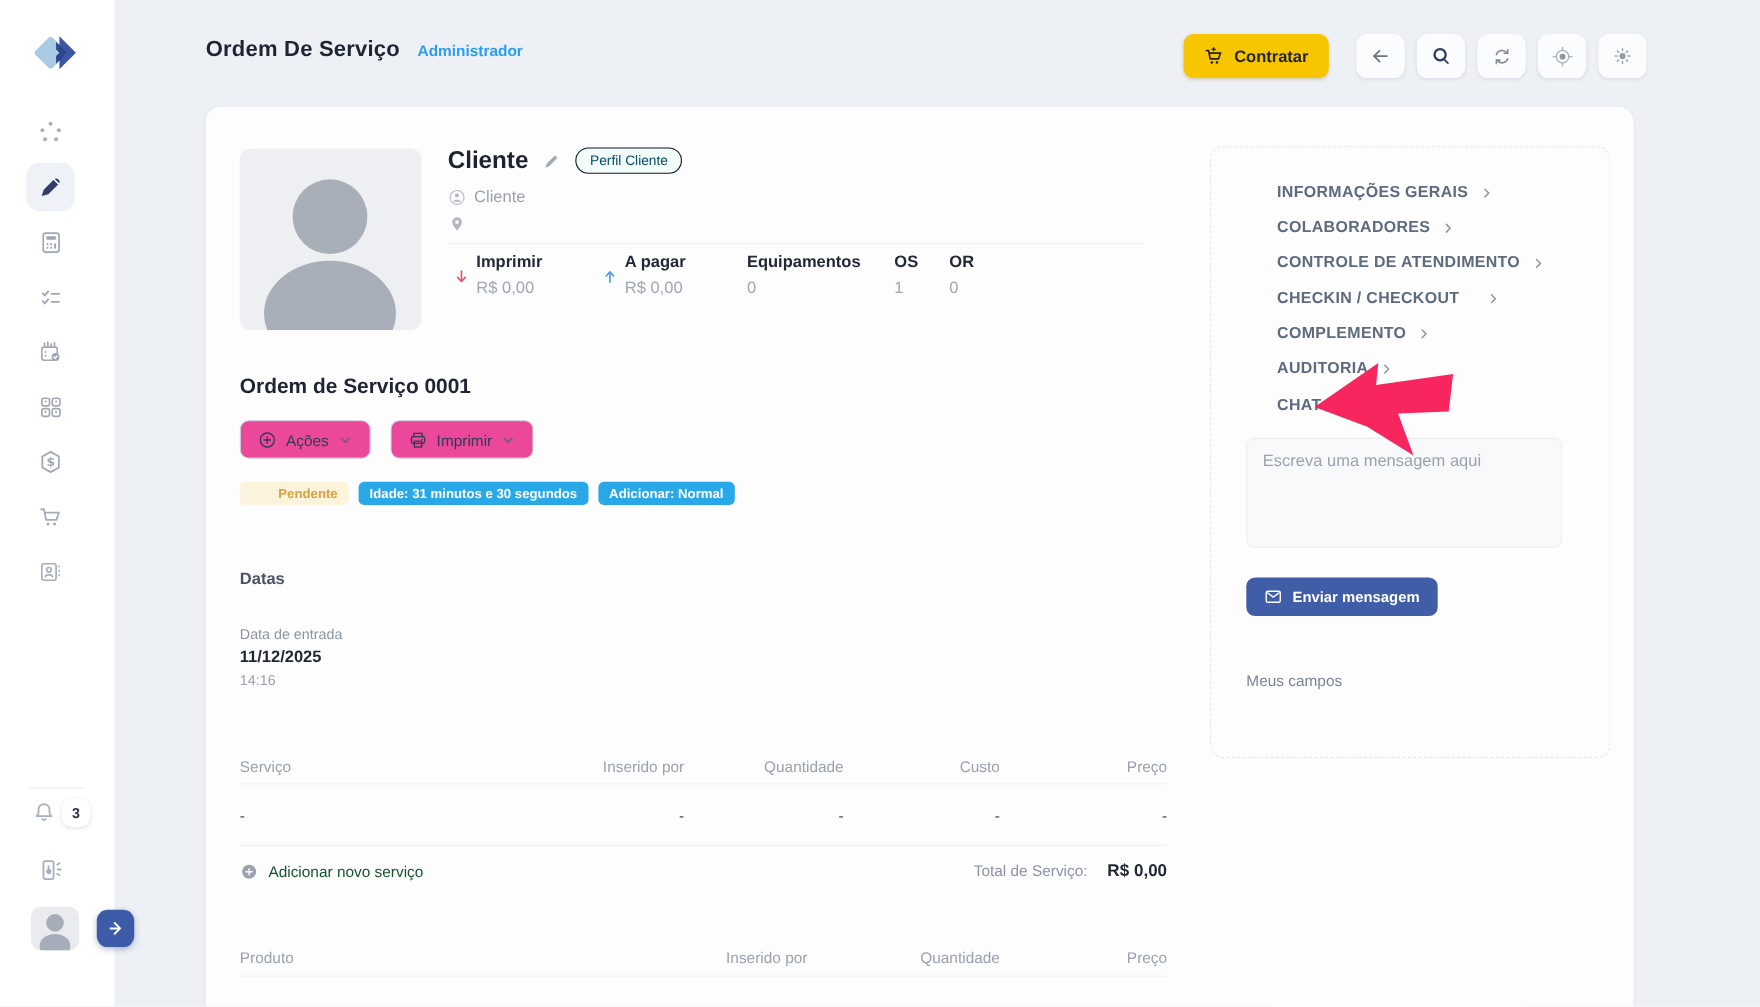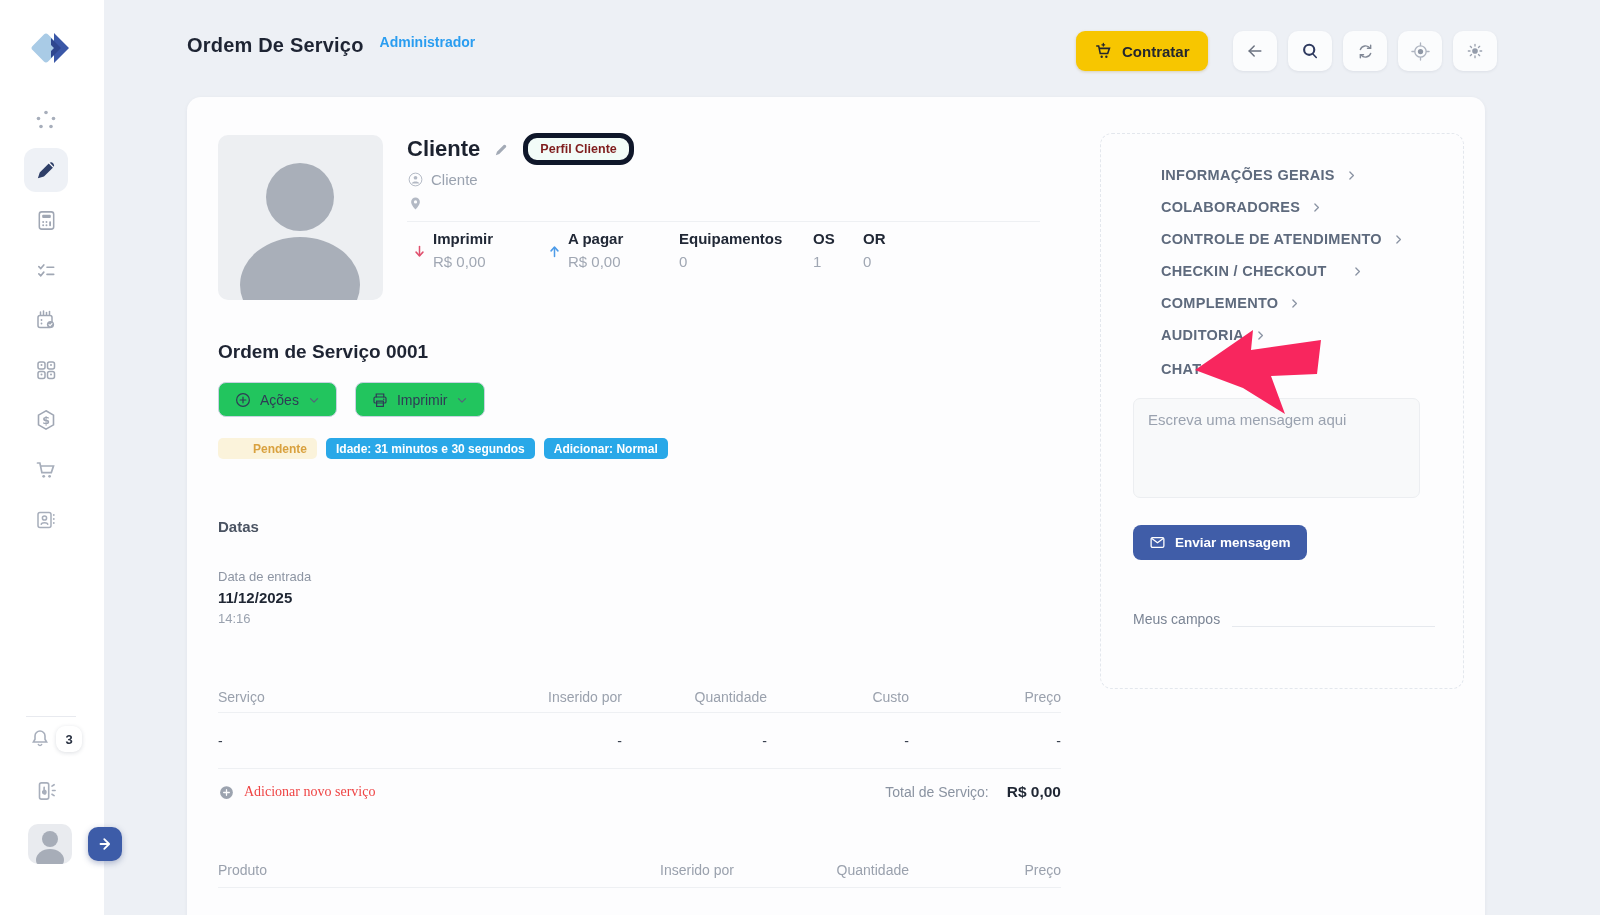--- a/index.html
+++ b/index.html
@@ -19,91 +19,91 @@
                  box-shadow:0 1px 4px rgba(30,40,70,.15); display:flex; align-items:center; justify-content:center;
                  font-size:13px; font-weight:bold; color:#2A3242; }
   .announce-wrap { position:absolute; left:33px; top:778px; }
   .side-avatar { position:absolute; left:28px; top:824px; width:44px; height:40px; border-radius:10px;
                  background:#E9EBEF; overflow:hidden; }
   .expand-btn { position:absolute; left:88px; top:827px; width:34px; height:34px; border-radius:10px;
                 background:#3D5CA8; border:none; display:flex; align-items:center; justify-content:center;
                 box-shadow:0 2px 6px rgba(40,60,120,.35); cursor:pointer; }
 
   
-  .page-head { position:absolute; left:187px; top:34px; display:flex; align-items:flex-start; gap:16px; }
+  .page-head { position:absolute; left:187px; top:34px; display:flex; align-items:center; gap:16px; }
   .page-title { font-size:20px; font-weight:bold; color:#1E2433; letter-spacing:.2px; }
   .role-link { font-size:14px; font-weight:bold; color:#2A9DF0; cursor:pointer; }
   .hire-btn { position:absolute; left:1076px; top:31px; height:40px; padding:0 18px; border:none; border-radius:9px;
               background:#F7C600; display:flex; align-items:center; gap:9px; cursor:pointer;
               font-size:15px; font-weight:bold; color:#23262F; box-shadow:0 1px 3px rgba(150,110,0,.25); }
   .icon-btn { position:absolute; top:31px; width:44px; height:40px; border:none; border-radius:10px; background:#FBFCFD;
               box-shadow:0 1px 3px rgba(25,35,60,.08); display:flex; align-items:center; justify-content:center; cursor:pointer; }
 
   
   .card { position:absolute; left:187px; top:97px; width:1298px; height:850px; background:#FDFDFE;
           border-radius:14px; box-shadow:0 1px 4px rgba(20,30,60,.05); }
   .avatar-lg { position:absolute; left:31px; top:38px; width:165px; height:165px; border-radius:10px;
                background:#EDEFF2; overflow:hidden; }
   .name-row { position:absolute; left:220px; top:36px; display:flex; align-items:center; gap:13px; }
   .client-name { font-size:22px; font-weight:bold; color:#1C222F; }
-  .profile-pill { font-size:12.5px; font-weight:bold; color:#7f1d1d; background:#F2FCF8;
-                  border:5px solid #0f172a; border-radius:14px; padding:4px 12px; }
+  .profile-pill { font-size:12.5px; font-weight:normal; color:#0c4a6e; background:#F2FCF8;
+                  border:1px solid #0f172a; border-radius:14px; padding:4px 12px; }
   .client-sub { position:absolute; left:220px; top:74px; display:flex; align-items:center; gap:7px;
                 font-size:15px; color:#9AA2AF; }
   .client-pin { position:absolute; left:221px; top:99px; }
   .hdivider { position:absolute; height:1px; background:#EEF0F3; }
   .stats-row { position:absolute; left:225px; top:133px; display:flex; }
   .stat { display:flex; align-items:flex-start; gap:6px; }
   .stat .arr { margin-top:14px; }
   .stat-label { font-size:15px; font-weight:bold; color:#212836; }
   .stat-value { font-size:15px; color:#A0A7B3; margin-top:6px; }
 
   .order-title { position:absolute; left:31px; top:244px; font-size:19px; font-weight:bold; color:#1E2433; }
   .btn-row { position:absolute; left:31px; top:285px; display:flex; gap:18px; }
   .btn-primary { height:35px; padding:0 17px; border:none; border-radius:8px; background:#405DA8;
                  display:flex; align-items:center; gap:9px; color:#FFFFFF; font-size:14px; font-weight:bold; cursor:pointer; }
-  .btn-outline { height:35px; padding:16px 15px; border:1px solid #C9D2E2; border-radius:8px; background:#22c55e;
+  .btn-outline { height:35px; padding:16px 15px; border:1px solid #C9D2E2; border-radius:8px; background:#ec4899;
                  display:flex; align-items:center; gap:8px; color:#2F3B55; font-size:14px; font-weight:500; cursor:pointer; }
   .badge-row { position:absolute; left:31px; top:341px; display:flex; gap:9px; }
   .badge { height:21px; padding:0 10px; border-radius:5px; display:flex; align-items:center;
            font-size:12px; font-weight:bold; }
   .badge.warn { background:#FBF3DB; color:#D9A13F;padding-left:35px; }
   .badge.info { background:#29A8E8; color:#FFFFFF; }
 
   .section-label { position:absolute; left:31px; top:421px; font-size:15px; font-weight:bold; color:#4A5362; }
   .date-block { position:absolute; left:31px; top:472px; }
   .date-label { font-size:13px; color:#8D95A3; }
   .date-value { font-size:15px; font-weight:bold; color:#1F2633; margin-top:5px; }
   .date-time { font-size:13px; color:#9AA2AF; margin-top:5px; }
 
   .tbl { position:absolute; left:31px; width:843px; }
   .tbl-grid-5 { display:grid; grid-template-columns:1fr 135px 145px 142px 152px; }
   .tbl-grid-4 { display:grid; grid-template-columns:1fr 215px 175px 152px; }
   .tbl-head { font-size:14px; color:#9AA1AD; }
   .tbl-cell { font-size:14px; color:#3A4250; }
   .tr-right { text-align:right; }
   .add-row { position:absolute; left:31px; top:686px; width:843px; display:flex; align-items:center; justify-content:space-between; }
-  .add-left { display:flex; align-items:center; gap:9px; font-size:14px; color:#ef4444; cursor:pointer;font-family:Liberation Serif, serif; }
+  .add-left { display:flex; align-items:center; gap:9px; font-size:14px; color:#14532d; cursor:pointer; }
   .total-wrap { display:flex; align-items:baseline; gap:18px; }
   .total-label { font-size:14px; color:#8A93A1; }
   .total-value { font-size:15.5px; font-weight:bold; color:#1F2633; }
 
   
   .panel { position:absolute; left:913px; top:36px; width:364px; height:556px;
            border:1px dashed #E3E7ED; border-radius:12px; }
   .acc-item { position:absolute; left:32px; height:26px; display:flex; align-items:center; gap:10px; cursor:pointer; }
   .acc-label { font-size:14.5px; font-weight:bold; color:#5E6A7D; letter-spacing:.3px;margin-left:28px; }
   .chat-input { position:absolute; left:32px; top:264px; width:287px; height:100px; background:#F8F9FA;
                 border:1px solid #ECEEF1; border-radius:7px; resize:none; padding:12px 14px;
                 font-family:"Liberation Sans","DejaVu Sans",sans-serif; font-size:15px; color:#3A4250; }
   .chat-input::placeholder { color:#9AA2AF; }
   .send-btn { position:absolute; left:32px; top:391px; height:35px; padding:0 16px; border:none; border-radius:8px;
               background:#405DA8; display:flex; align-items:center; gap:9px; color:#FFFFFF;
               font-size:13.5px; font-weight:bold; cursor:pointer; }
-  .fields-row { position:absolute; left:32px; top:477px; width:302px; display:flex; align-items:flex-end; gap:12px; }
+  .fields-row { position:absolute; left:32px; top:477px; width:302px; display:flex; align-items:flex-start; gap:12px;flex-direction:column; }
   .fields-label { font-size:14px; color:#7A8494; white-space:nowrap; }
   .fields-line { flex:1; height:1px; background:#E6E9EE; }
 
   .annot-arrow { position:absolute; left:1193px; top:326px; pointer-events:none; z-index:50; }
 </style>
 </head>
 <body>
 
 <div id="stage">
 

